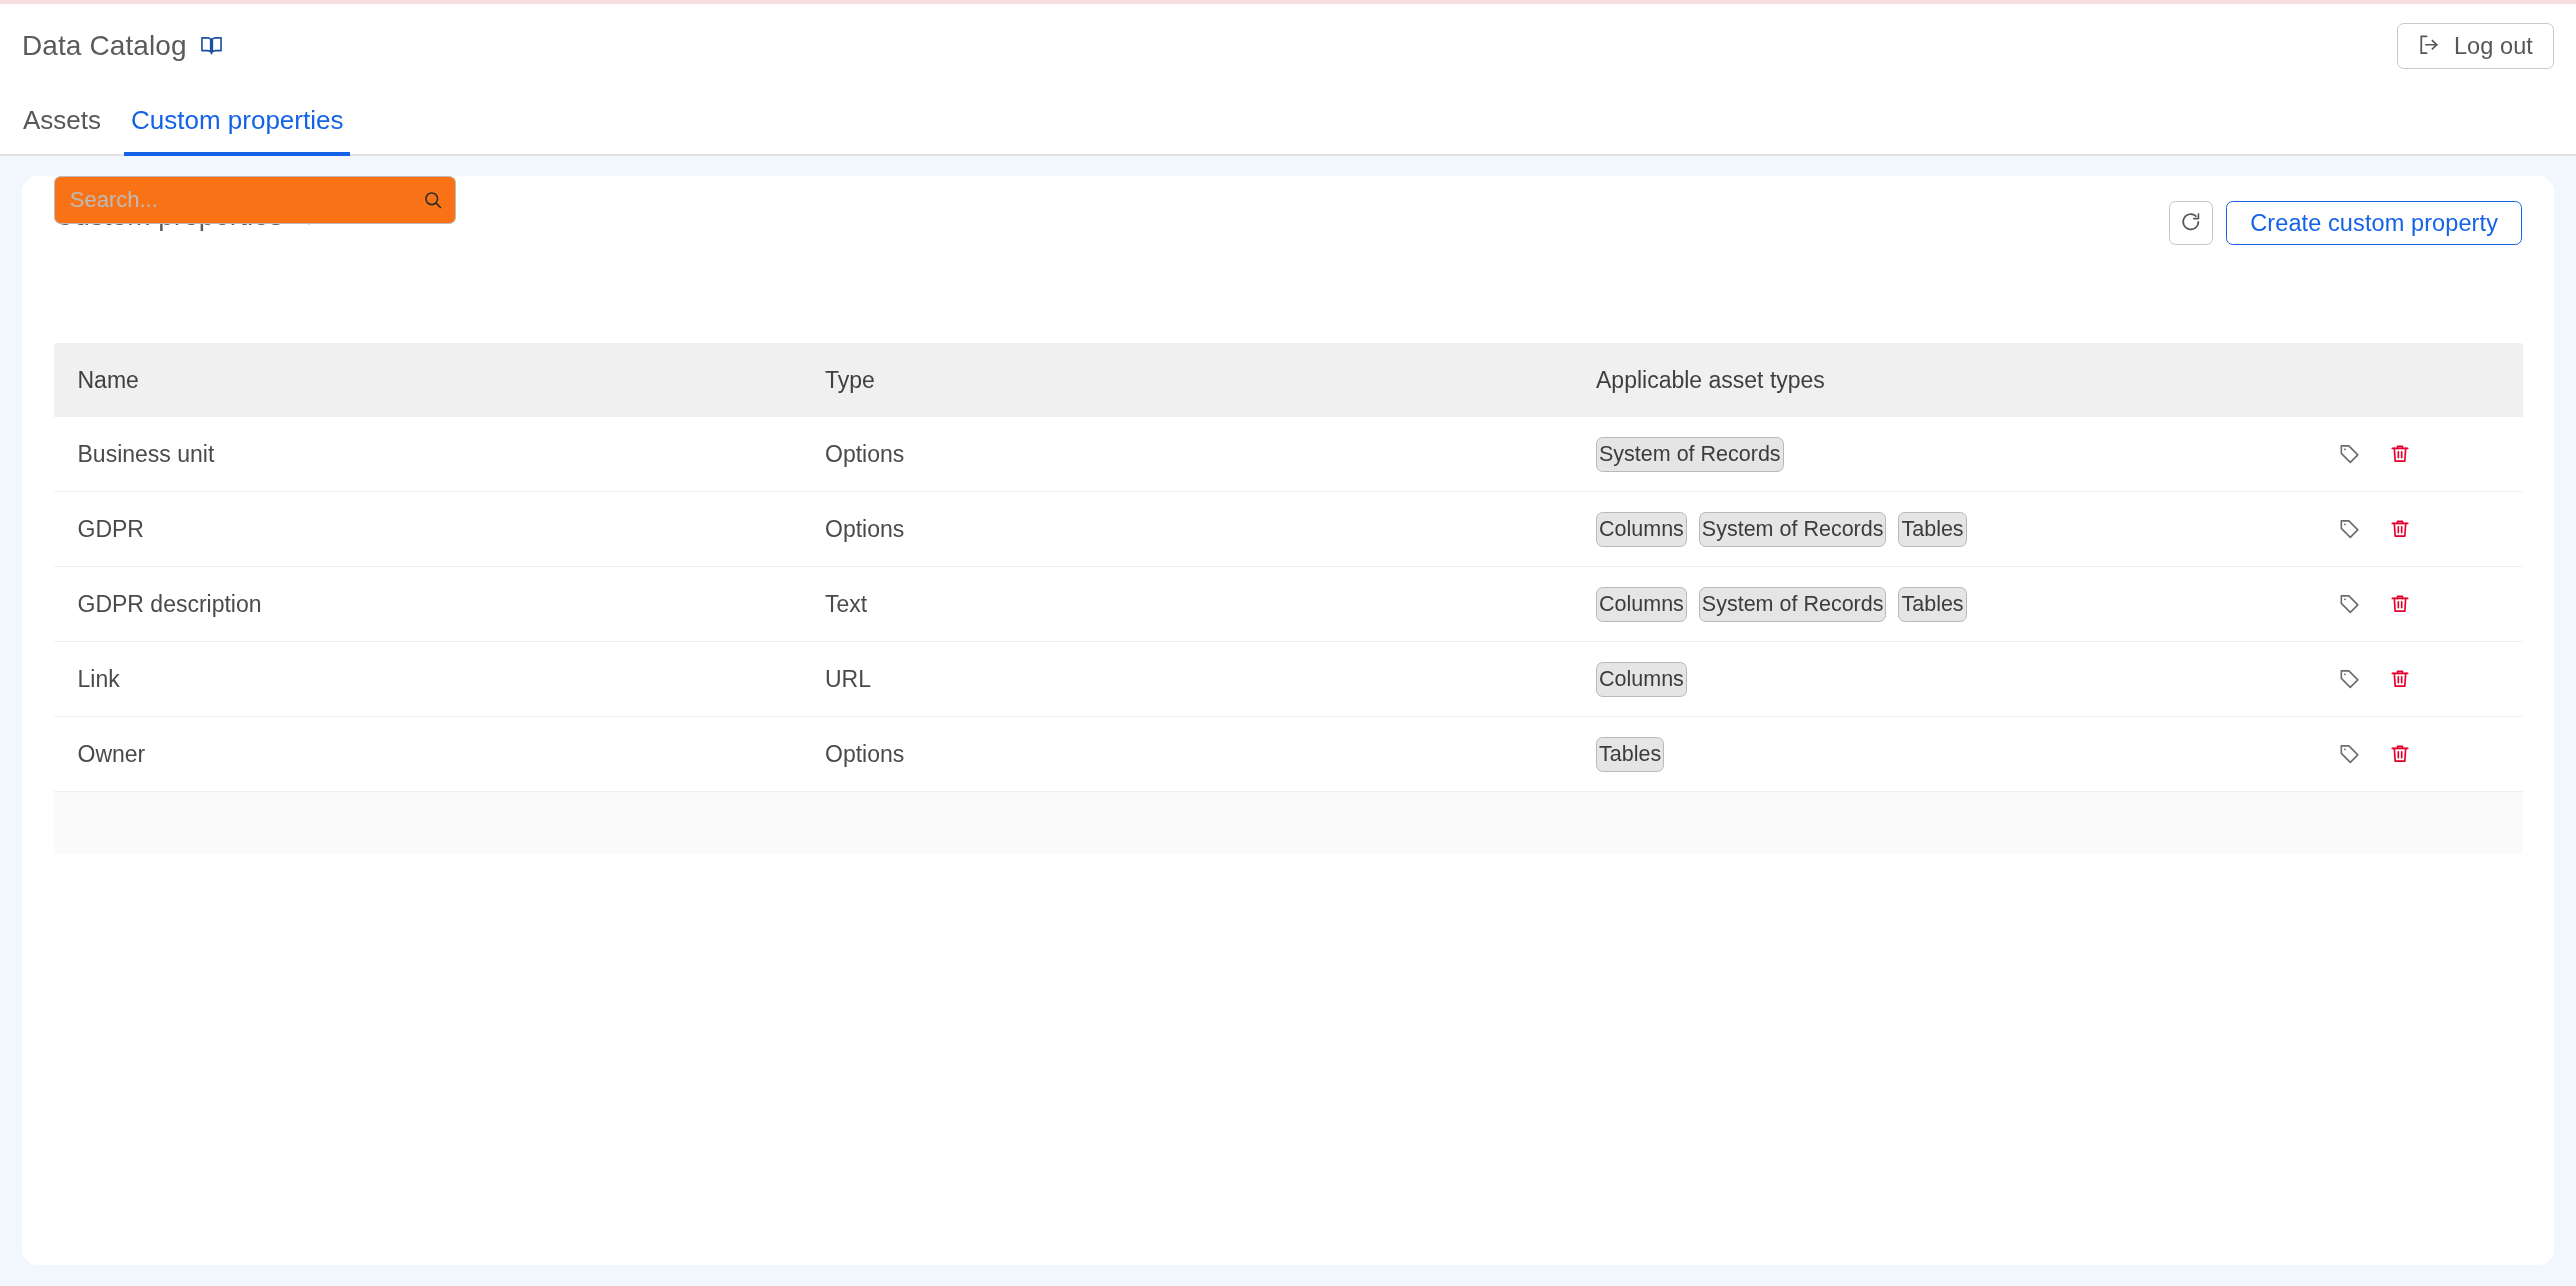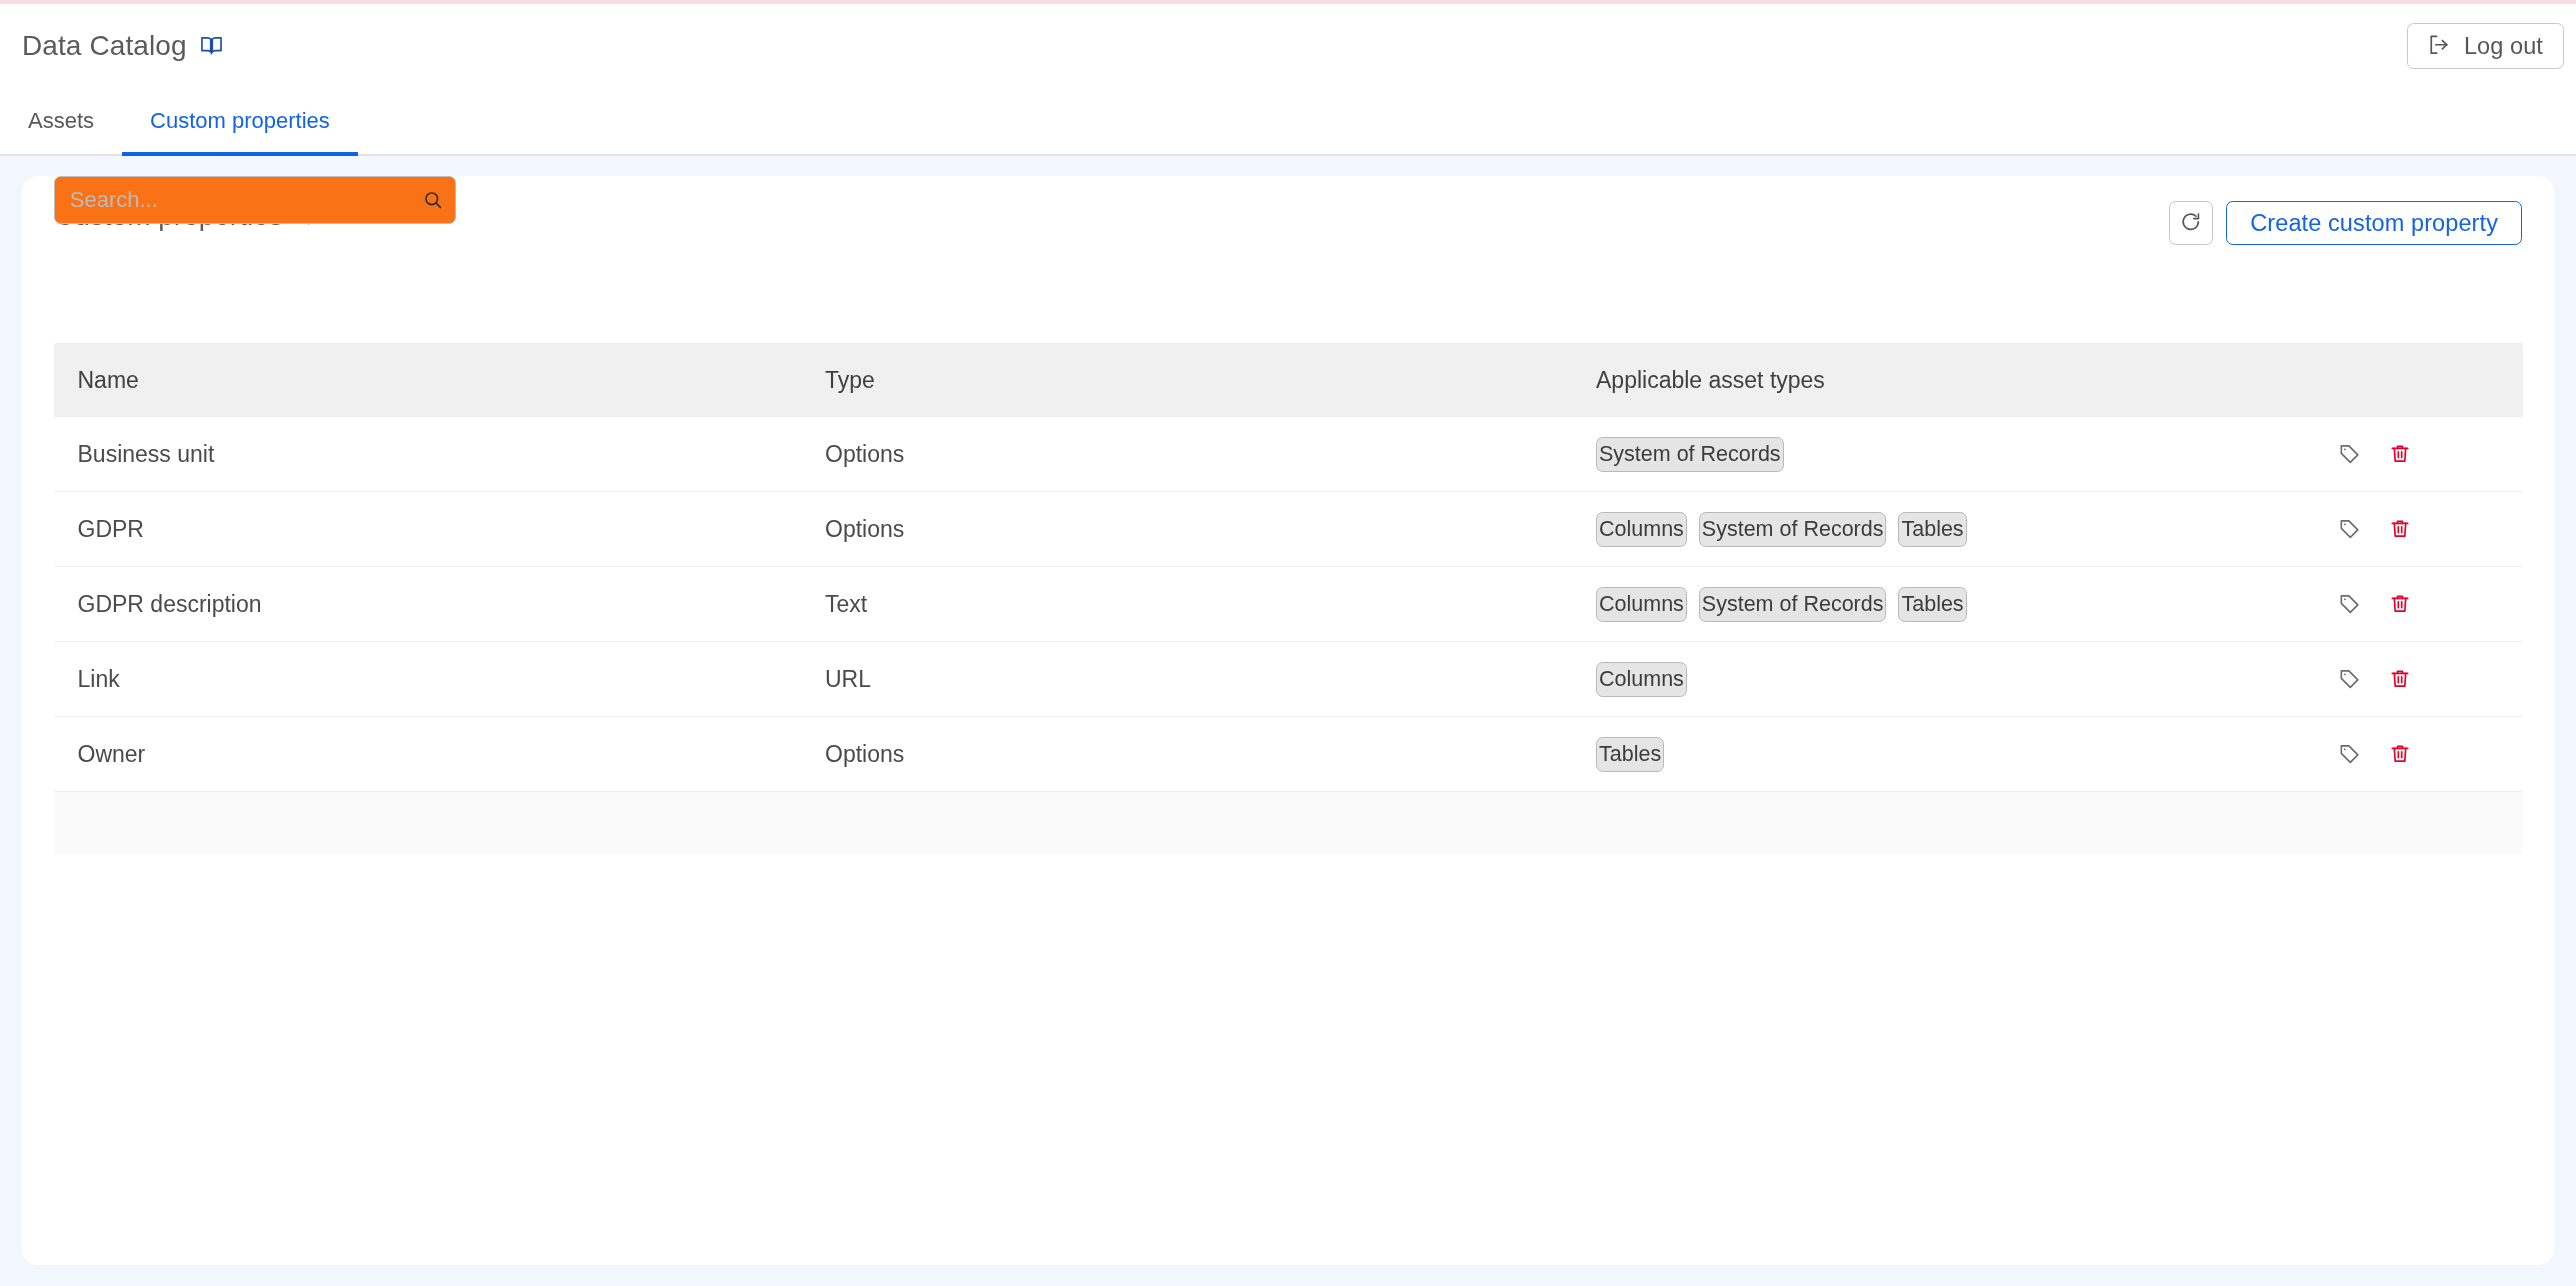--- a/index.html
+++ b/index.html
@@ -29,47 +29,48 @@
     display: flex; align-items: center; gap: 13.4px;
     margin-left: 22px;
   }
   .app-title {
     font-size: 28px; color: #5a5a5a; font-weight: 400;
     letter-spacing: 0.1px;
   }
   .book-icon { display: block; }
 
   .logout-btn {
-    position: absolute; right: 12px; top: 19px;
+    position: absolute; right: 22px; top: 19px;
     height: 46px; padding: 0 20px;
     display: flex; align-items: center; gap: 13.4px;
     border: 1.3px solid #c9c9c9; border-radius: 6.7px;
     background: #ffffff; cursor: pointer;
   }
   .logout-btn .label {
     font-size: 23.5px; color: #565656; letter-spacing: 0.1px;
   }
 
   
   .tabbar {
     position: absolute; top: 88px; left: 0;
     width: 2576px; height: 68px;
     background: #ffffff;
     border-bottom: 2px solid #e2e2e2;
     display: flex; align-items: flex-end;
   }
   .tab {
     height: 67px;
     display: flex; align-items: center;
-    padding: 0 28px;
-    font-size: 22px;
+    padding: 0 7px;
+    font-size: 26px;
     color: #585858;
     cursor: pointer;
     border-bottom: 4.7px solid transparent;
     margin-bottom: -2px;
+    margin-left: 16px;
   }
   .tab.active {
     color: #1463e6;
     border-bottom-color: #1463e6;
   }
 
   
   .card {
     position: absolute;
     left: 22px; top: 176px;

